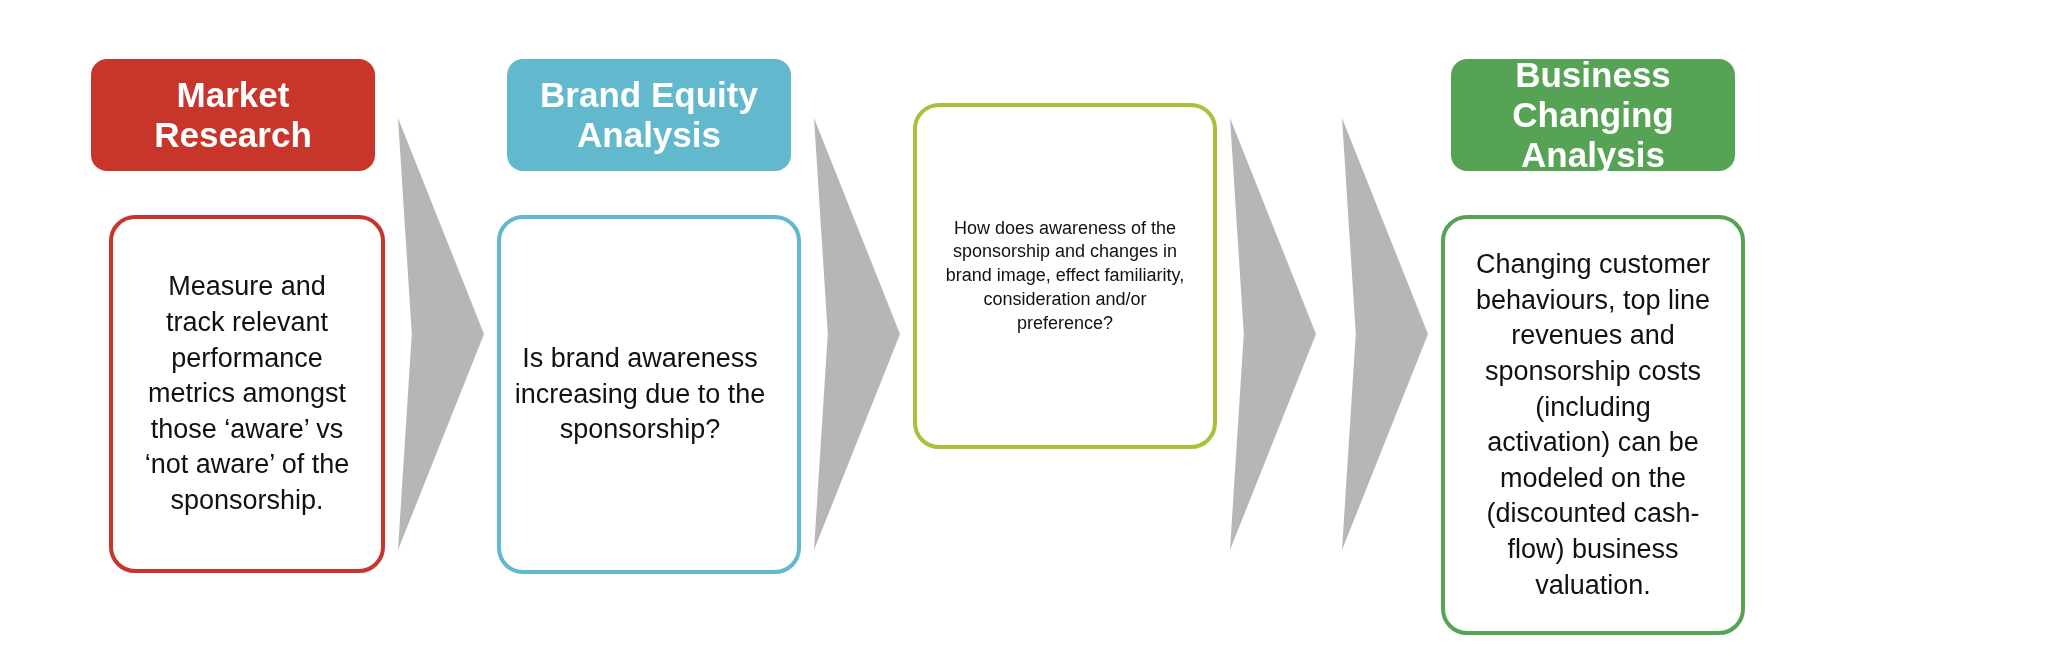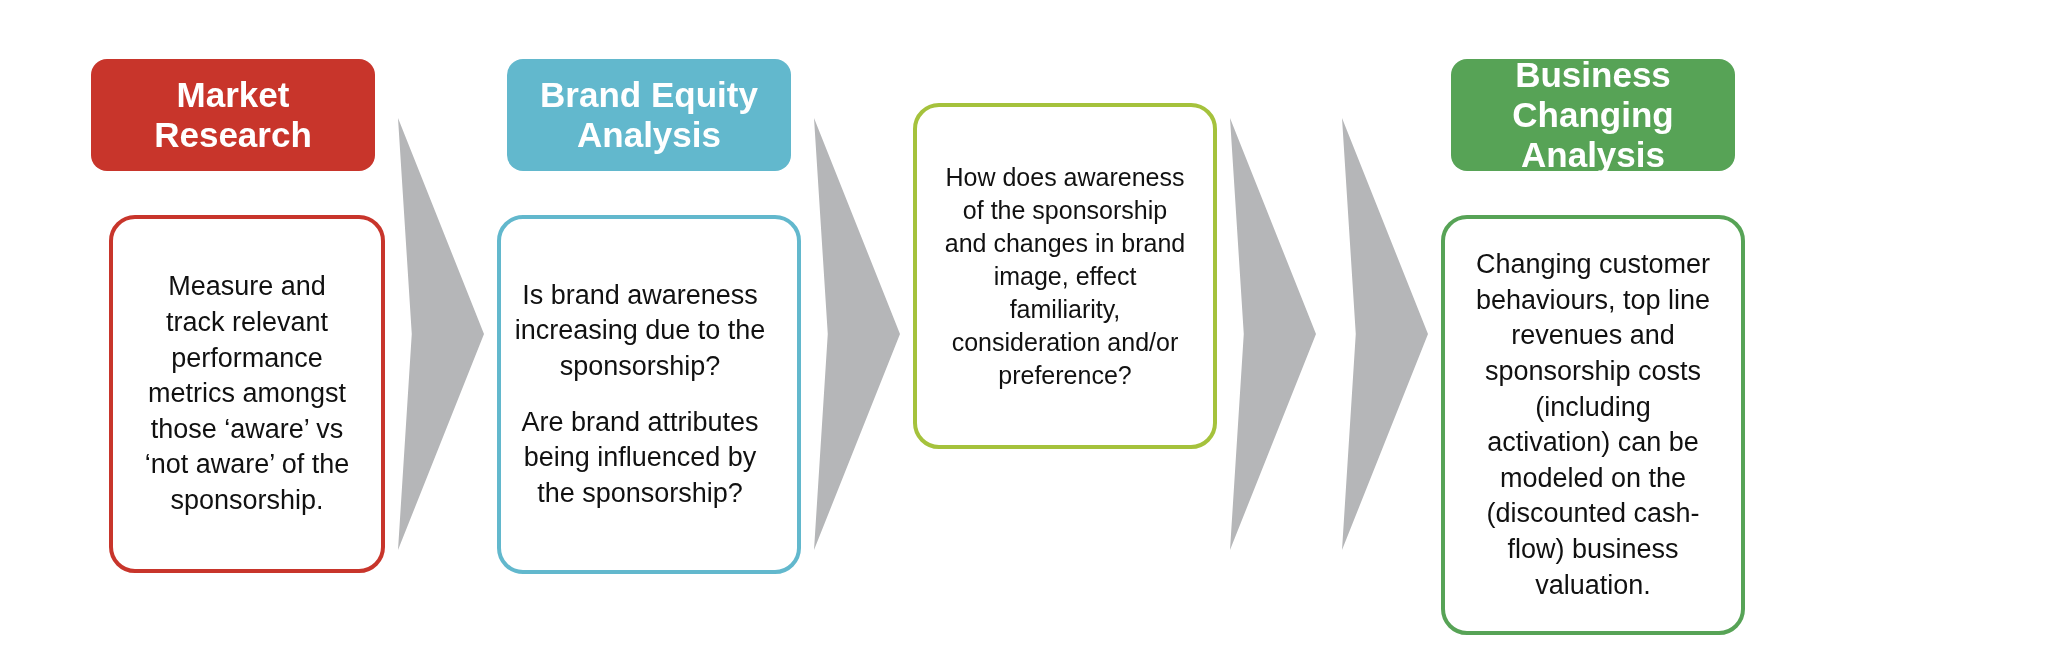--- a/index.html
+++ b/index.html
@@ -57,21 +57,21 @@
     align-items: center;
     text-align: center;
     padding: 18px 26px;
     box-sizing: border-box;
   }
   .stage-body p {
     margin: 10px 0;
   }
   .s1 .stage-body { min-height: 358px; margin-left: 28px; }
   .s2 .stage-body { min-height: 359px; padding-left: 8px; }
-  .s3 .stage-body { min-height: 346px; font-size: 25px; }
+  .s3 .stage-body { min-height: 346px; font-size: 18px; }
   .s4 .stage-body { min-height: 410px; }
   .s5 .stage-body { min-height: 411px; }
   .arrow {
     flex: 0 0 86px;
     width: 86px;
     height: 432px;
     margin-top: 59px;
     margin-left: 13px;
     margin-right: 13px;
     background: var(--accent, #b5b6b8);
@@ -94,21 +94,20 @@
     </div>
 
     <div class="arrow" style="--accent: #b5b6b8;"></div>
 
     <div class="stage s2" style="--accent: #62b8cd;">
       <div class="stage-header">
         <span>Brand Equity Analysis</span>
       </div>
       <div class="stage-body">
         <p>Is brand awareness increasing due to the sponsorship?</p>
-        <p>Are brand attributes being influenced by the sponsorship?</p>
       </div>
     </div>
 
     <div class="arrow" style="--accent: #b5b6b8;"></div>
 
     <div class="stage s3" style="--accent: #a5c23c;">
       <div class="stage-body">
         <p>How does awareness of the sponsorship and changes in brand image, effect familiarity, consideration and/or preference?</p>
       </div>
     </div>

